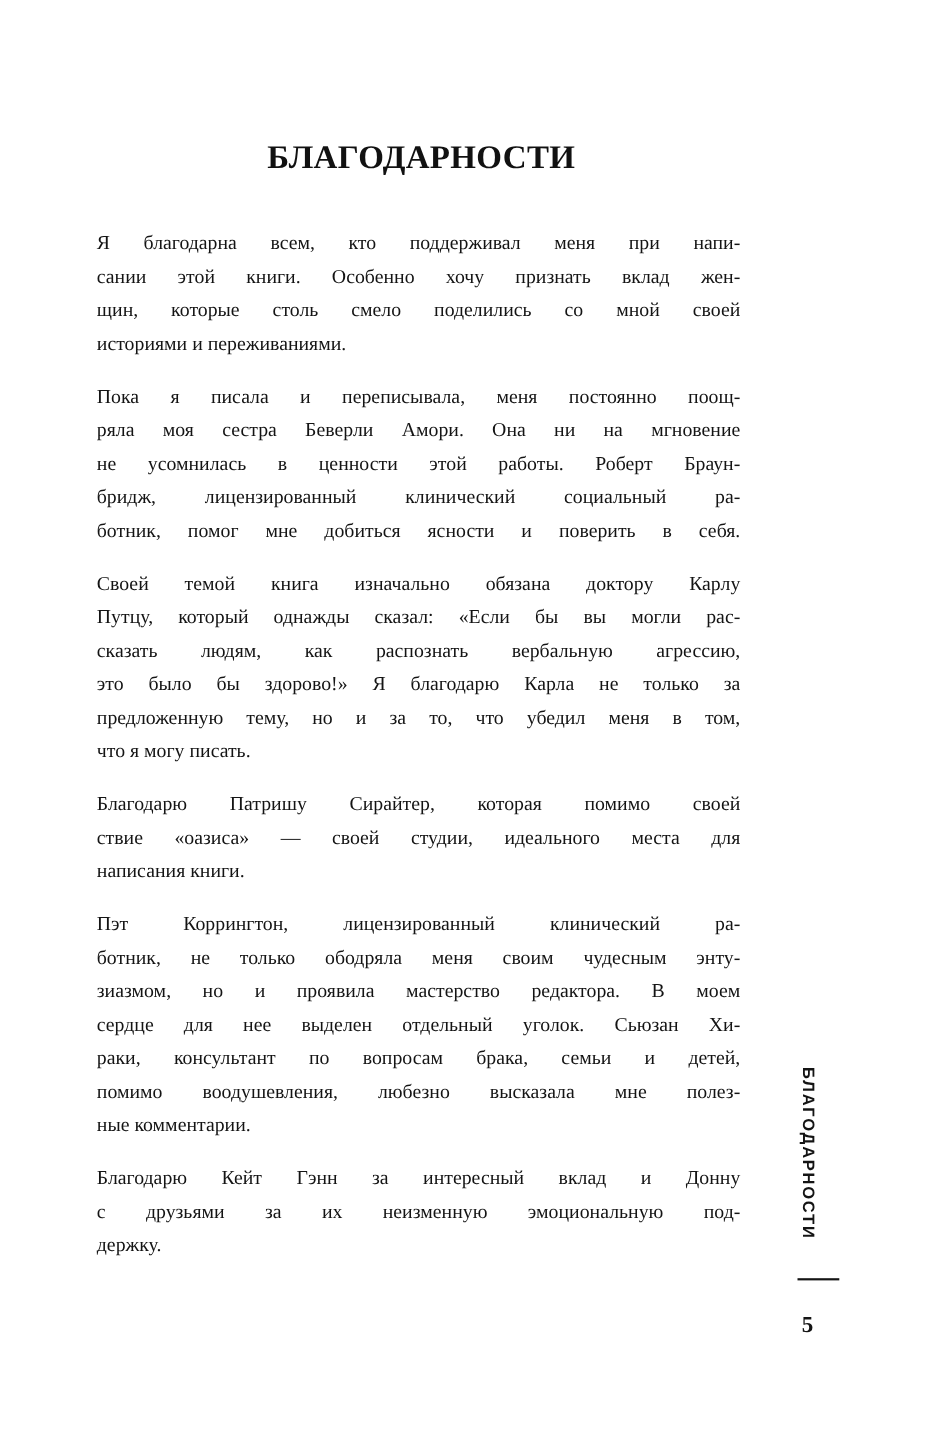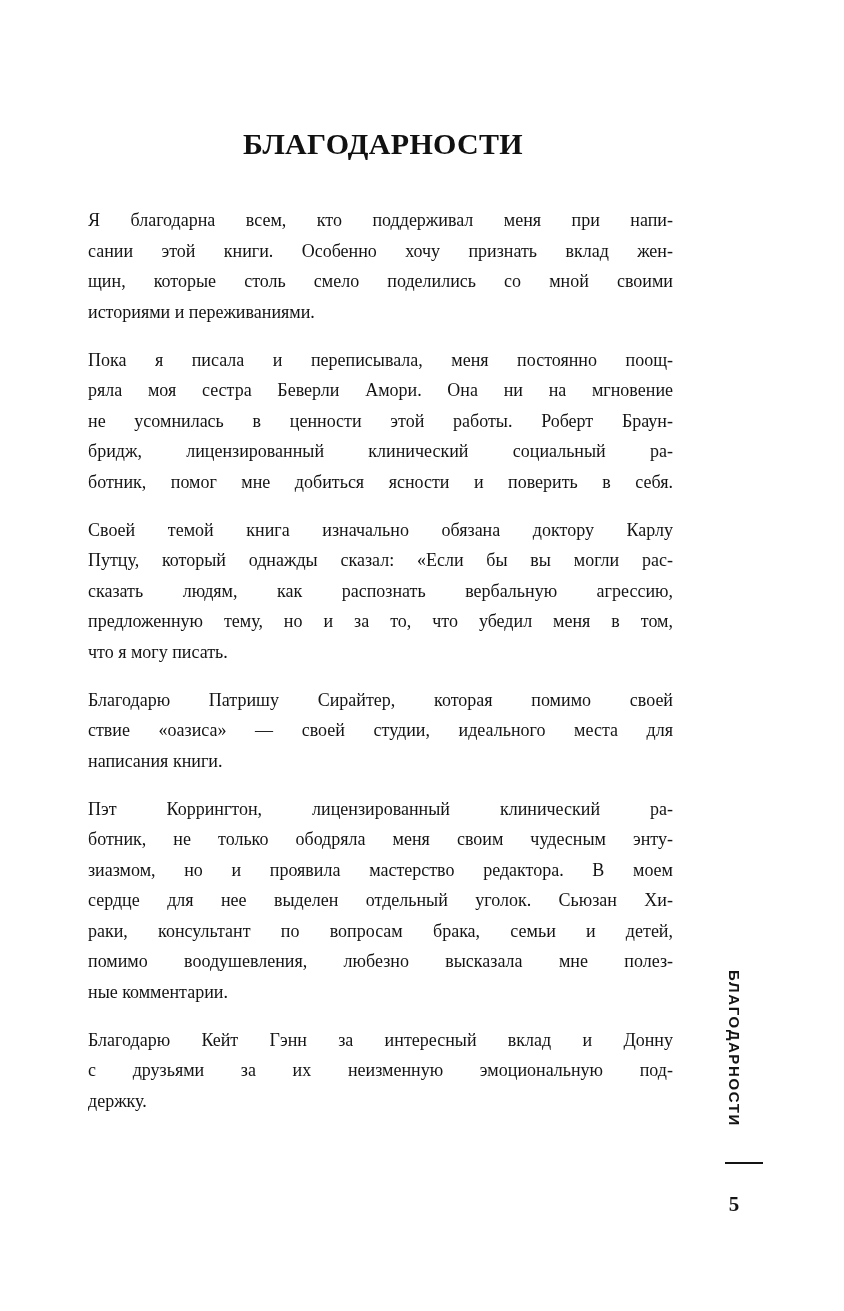--- a/index.html
+++ b/index.html
@@ -44,36 +44,37 @@
 
 <div class="page">
 
   <h1 class="title">БЛАГОДАРНОСТИ</h1>
 
   <div class="body-text">
 
     <p class="para">
       <span class="line">Я благодарна всем, кто поддерживал меня при напи-</span>
       <span class="line">сании этой книги. Особенно хочу признать вклад жен-</span>
-      <span class="line">щин, которые столь смело поделились со мной своими</span>
+      <span class="line">щин, которые столь смело поделились со мной своей</span>
       <span class="line last">историями и переживаниями.</span>
     </p>
 
     <p class="para">
       <span class="line">Пока я писала и переписывала, меня постоянно поощ-</span>
       <span class="line">ряла моя сестра Беверли Амори. Она ни на мгновение</span>
       <span class="line">не усомнилась в ценности этой работы. Роберт Браун-</span>
       <span class="line">бридж, лицензированный клинический социальный ра-</span>
       <span class="line">ботник, помог мне добиться ясности и поверить в себя.</span>
     </p>
 
     <p class="para">
       <span class="line">Своей темой книга изначально обязана доктору Карлу</span>
       <span class="line">Путцу, который однажды сказал: «Если бы вы могли рас-</span>
       <span class="line">сказать людям, как распознать вербальную агрессию,</span>
+      <span class="line">это было бы здорово!» Я благодарю Карла не только за</span>
       <span class="line">предложенную тему, но и за то, что убедил меня в том,</span>
       <span class="line last">что я могу писать.</span>
     </p>
 
     <p class="para">
       <span class="line">Благодарю Патришу Сирайтер, которая помимо своей</span>
       <span class="line">ствие «оазиса» — своей студии, идеального места для</span>
       <span class="line last">написания книги.</span>
     </p>
 

